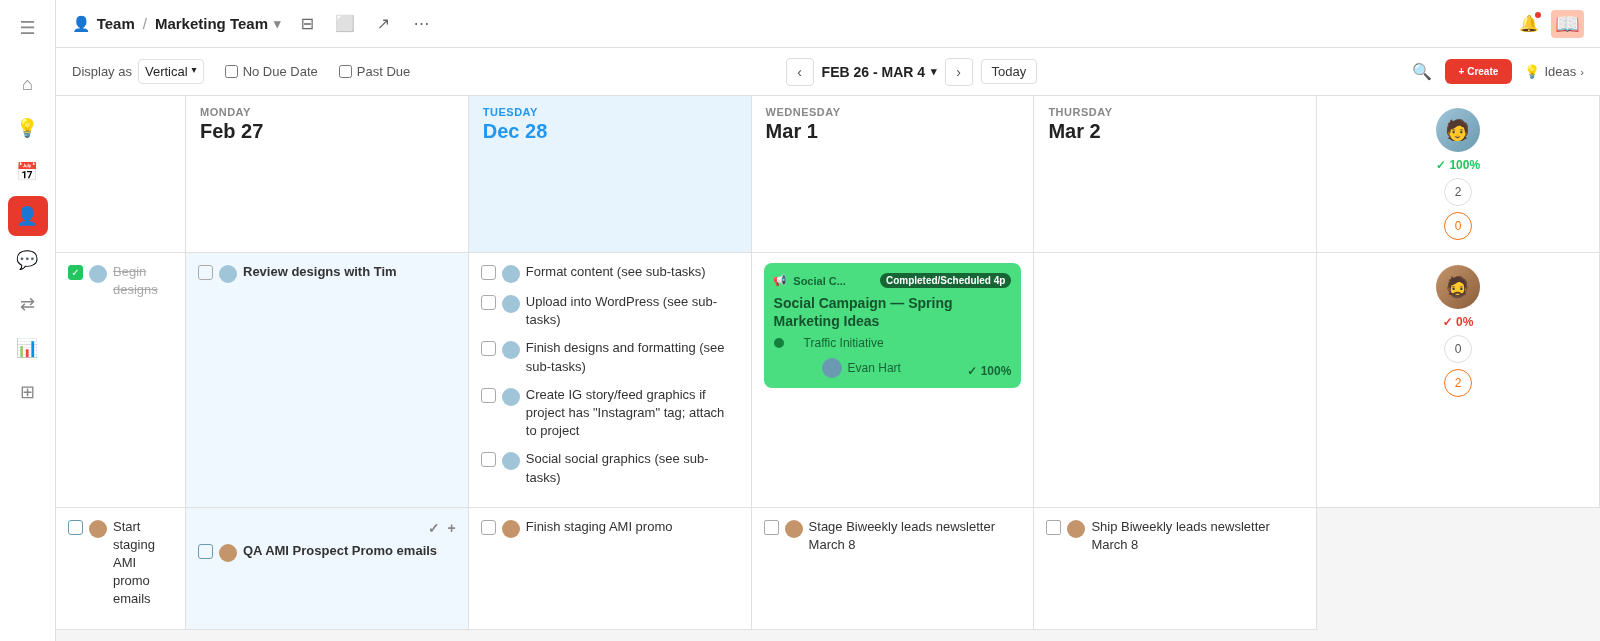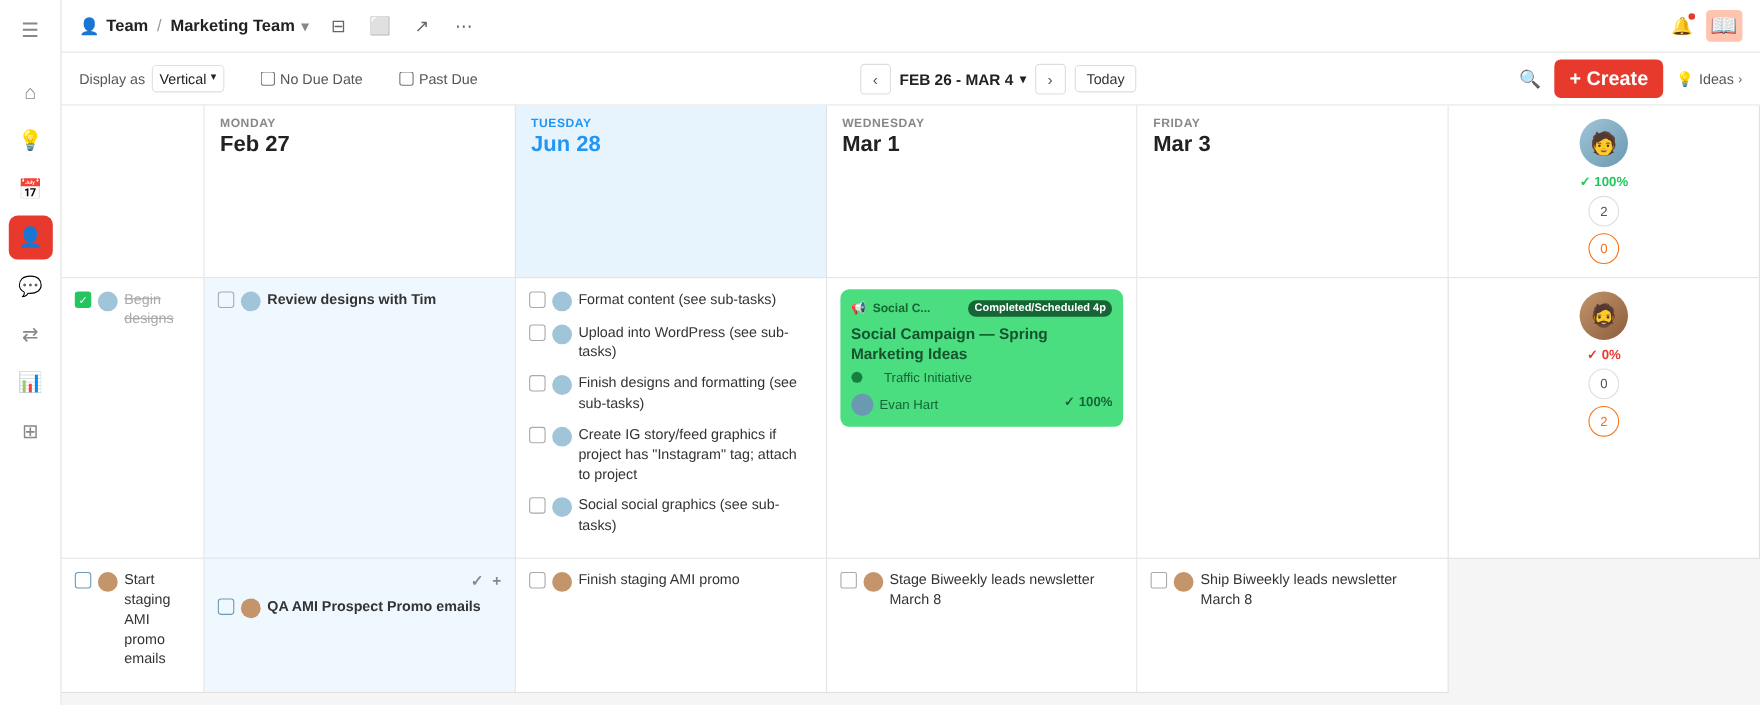--- a/index.html
+++ b/index.html
@@ -96,21 +96,21 @@
     }
 
     
     .toolbar {
       height: 48px;
       background: #fff;
       border-bottom: 1px solid #e0e0e0;
       display: flex;
       align-items: center;
       padding: 0 16px;
-      gap: 12px;
+      gap: 0;
     }
     .toolbar-display {
       display: flex;
       align-items: center;
       gap: 6px;
       font-size: 13px;
       color: #555;
     }
     .toolbar-display-value {
       display: flex;
@@ -182,21 +182,21 @@
       cursor: pointer;
       background: none;
       border: none;
     }
     .create-btn {
       background: #e8392d;
       color: #fff;
       border: none;
       border-radius: 6px;
       padding: 7px 14px;
-      font-size: 18px;
+      font-size: 10px;
       font-weight: 600;
       cursor: pointer;
       display: flex;
       align-items: center;
       gap: 4px;
     }
     .ideas-btn {
       display: flex;
       align-items: center;
       gap: 4px;
@@ -410,22 +410,23 @@
       border-radius: 50%;
       background: #15803d;
     }
     .green-tag-text {
       font-size: 12px;
       color: #166534;
       font-weight: 500;
     }
     .green-card-footer {
       display: flex;
-      align-items: flex-start;
+      align-items: flex-end;
       justify-content: space-between;
+      margin-left: 48px;
     }
     .green-user-row {
       display: flex;
       align-items: center;
       gap: 6px;
       font-size: 12px;
       color: #166534;
     }
     .green-user-avatar {
       width: 20px;
@@ -523,29 +524,29 @@
     <div class="calendar-grid">
 
       <div class="day-header empty"></div>
 
       <div class="day-header">
         <div class="day-name">MONDAY</div>
         <div class="day-date">Feb 27</div>
       </div>
       <div class="day-header today">
         <div class="day-name">TUESDAY</div>
-        <div class="day-date">Jun 28</div>
+        <div class="day-date">Dec 28</div>
       </div>
       <div class="day-header">
         <div class="day-name">WEDNESDAY</div>
         <div class="day-date">Mar 1</div>
       </div>
       <div class="day-header">
-        <div class="day-name">FRIDAY</div>
-        <div class="day-date">Mar 3</div>
+        <div class="day-name">THURSDAY</div>
+        <div class="day-date">Mar 2</div>
       </div>
 
       <div class="person-cell">
         <div class="avatar-img">🧑</div>
         <div class="progress-label">✓ 100%</div>
         <div class="bubble">2</div>
         <div class="bubble orange">0</div>
       </div>
 
       <div class="task-cell">

